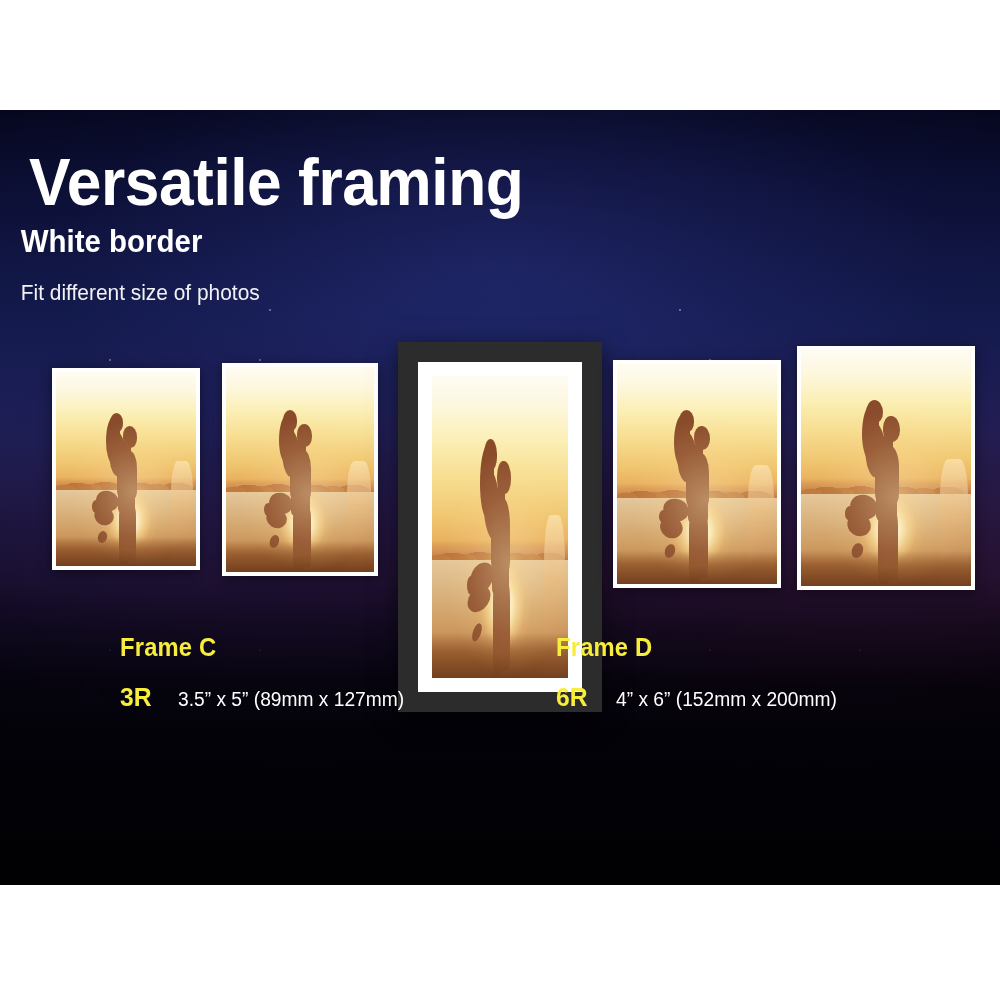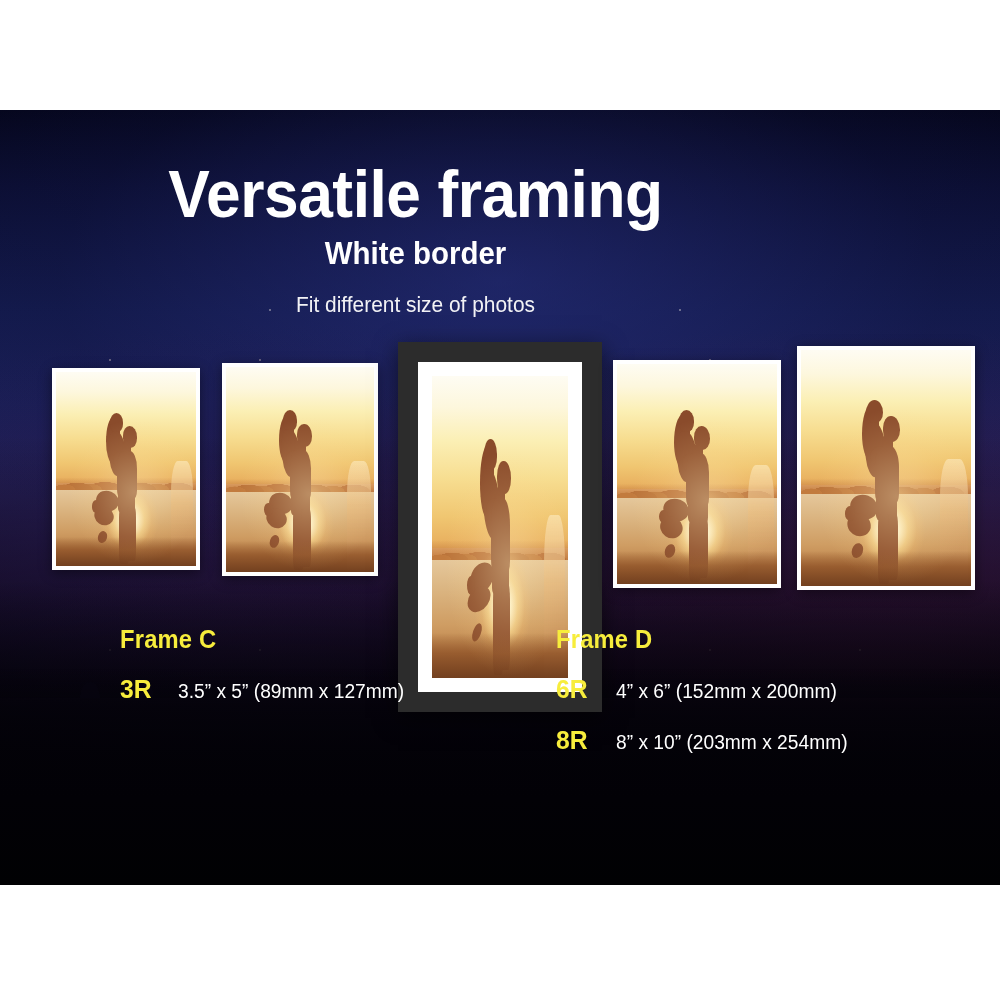--- a/index.html
+++ b/index.html
@@ -85,21 +85,21 @@
     background:
       radial-gradient(16px 26px at 9%  100%, #06040f 60%, transparent 61%),
       radial-gradient(22px 34px at 14% 100%, #06040f 60%, transparent 61%),
       radial-gradient(13px 22px at 19% 100%, #06040f 60%, transparent 61%),
       radial-gradient(24px 30px at 25% 100%, #06040f 60%, transparent 61%),
       radial-gradient(15px 20px at 31% 100%, #06040f 60%, transparent 61%),
       linear-gradient(180deg, transparent 0%, transparent 58%, rgba(4,3,10,.7) 100%);
   }
 
   
-  .headings { position:absolute; left:0; top:16px; width:831px; text-align:center; }
+  .headings { position:absolute; left:0; top:4px; width:831px; text-align:left; }
   .h-title {
     margin-top:34px;
     font-size:67px;
     font-weight:700;
     color:#ffffff;
     letter-spacing:-.5px;
     line-height:1.02;
     transform:scaleX(.93);
   }
   .h-sub {
@@ -210,21 +210,21 @@
   .c-m-hip   { left:38%; top:52%; width:26%; height:14%; border-radius:22%; background:#6c3a22; }
   .c-m-leg   { left:40%; top:62%; width:15%; height:38%; border-radius:18%; background:#6a3820; }
   .c-m-leg2  { left:52%; top:62%; width:13%; height:36%; border-radius:18%; background:#63341e; }
   .photo .haze {          
     position:absolute; inset:0;
     background:radial-gradient(60% 48% at 56% 62%, rgba(255,232,176,.42) 0%, rgba(255,220,150,.14) 48%, rgba(255,210,140,0) 78%);
     pointer-events:none;
   }
 
   
-  .table { position:absolute; left:0; top:0; width:1000px; height:753px; }
+  .table { position:absolute; left:0; top:8px; width:1000px; height:753px; }
   .col { position:absolute; }
   .col-c { left:120px; top:515px; }
   .col-d { left:556px; top:515px; }
 
   .col-title {
     font-size:25px; font-weight:700; color:#f7ed3c;
     letter-spacing:.2px; margin-bottom:18px;
     transform:scaleX(.95); transform-origin:left center;
   }
   .row { display:flex; align-items:baseline; margin-top:20px; }
@@ -419,23 +419,19 @@
         </div>
       </div>
 
       <div class="col col-d">
         <div class="col-title">Frame D</div>
 
         <div class="row">
           <span class="r-code">6R</span>
           <span class="r-size">4” x 6” (152mm x 200mm)</span>
         </div>
-        <div class="row">
-          <span class="r-code">8R</span>
-          <span class="r-size">8” x 10” (203mm x 254mm)</span>
-        </div>
       </div>
     </div>
 
   </div>
 
   <div class="band-bottom"></div>
 </div>
 
 </body></html>

